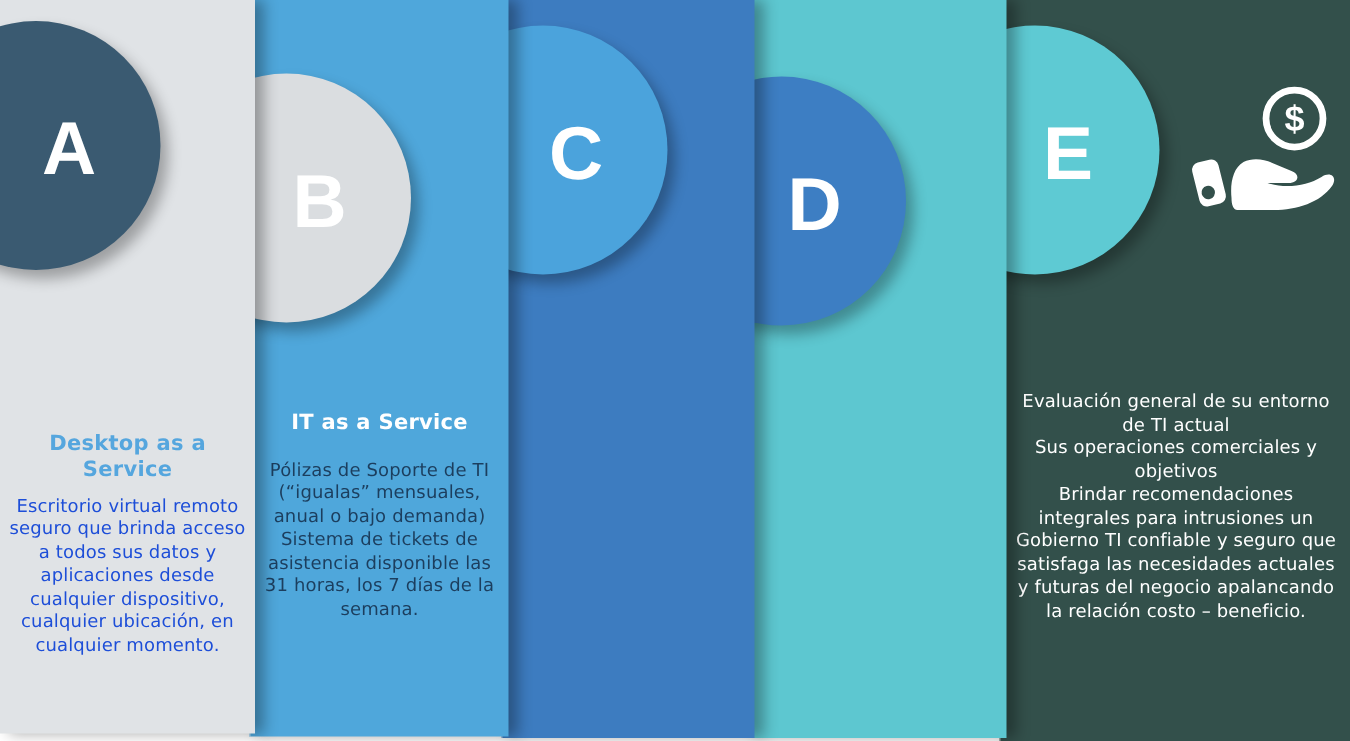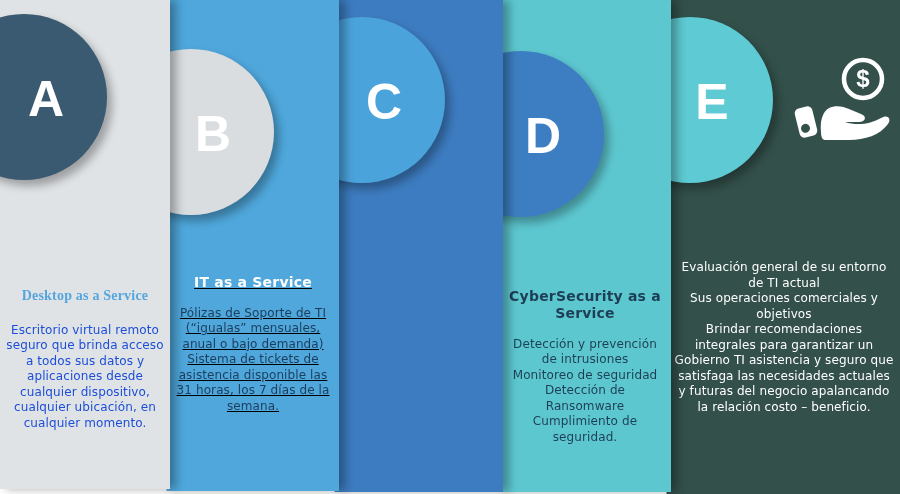--- a/index.html
+++ b/index.html
@@ -24,28 +24,28 @@
   .card-b .circle{left:-59px;top:49px;background:#dadde0;}
   .card-c .circle{left:-56px;top:17px;background:#4ba3dc;}
   .card-d .circle{left:-61px;top:51px;background:#3d7ec3;}
   .card-e .circle{left:-60px;top:17px;background:#5ecad3;}
   .letter{
     position:absolute;left:105px;top:85px;transform:translate(-50%,-50%);
     font-family:"Liberation Sans",sans-serif;font-weight:700;font-size:50px;color:#ffffff;
   }
   .content{position:absolute;left:6px;right:6px;text-align:center;}
   .card-a .content{top:288px;}
-  .card-b .content{top:274px;text-decoration:underline;}
+  .card-b .content{top:274px;}
   .card-c .content{top:266px;}
   .card-d .content{top:288px;}
   .card-e .content{top:260px;left:7px;right:7px;}
   .title{
     font-size:14px;font-weight:700;line-height:1.2;letter-spacing:.2px;
   }
-  .card-a .title{color:#55a6de;margin-bottom:18px;font-family:Liberation Serif, serif;}
+  .card-a .title{color:#55a6de;margin-bottom:8px;}
   .card-b .title{color:#ffffff;margin-bottom:15px;}
   .card-c .title{color:#ffffff;margin-bottom:20px;}
   .card-d .title{color:#1d3f55;margin-bottom:15px;}
   .body-text{
     font-size:12px;line-height:15.5px;white-space:pre-line;letter-spacing:.1px;
   }
   .card-a .body-text{color:#1d4ed8;}
   .card-b .body-text{color:#1c3e5e;}
   .card-c .body-text{color:#1d3348;}
   .card-d .body-text{color:#1d3f55;}
@@ -66,34 +66,27 @@
       <text x="70" y="35" text-anchor="middle" font-size="24" font-weight="bold" font-family="Liberation Sans, sans-serif" fill="#ffffff">$</text>
       <g>
         <rect x="4" y="55" width="18" height="30" rx="5" fill="#ffffff" transform="rotate(-14 13 70)"></rect>
         <circle cx="11" cy="76" r="4.5" fill="#33504b" transform="rotate(-14 13 70)"></circle>
         <path fill="#ffffff" d="M28,80 C27,70 29,60 36,56 C42,53 50,54 56,57 L68,62 C74,64 73,70 66,70 L52,70 C64,74 78,72 88,66 C94,62 99,66 95,72 C87,83 72,88 56,88 L32,88 C29,88 28,84 28,80 Z"></path>
       </g>
     </svg>
     <div class="content">
       <div class="body-text">Evaluación general de su entorno de TI actual
 Sus operaciones comerciales y objetivos
-Brindar recomendaciones integrales para garantizar un Gobierno TI asistencia y seguro que satisfaga las necesidades actuales y futuras del negocio apalancando la relación costo – beneficio.</div>
+Brindar recomendaciones integrales para intrusiones un Gobierno TI confiable y seguro que satisfaga las necesidades actuales y futuras del negocio apalancando la relación costo – beneficio.</div>
     </div>
   </div>
 
   <div class="card card-d">
     <div class="circle">
       <span class="letter">D</span>
-    </div>
-    <div class="content">
-      <div class="title">CyberSecurity as a Service</div>
-      <div class="body-text">Detección y prevención de intrusiones
-Monitoreo de seguridad
-Detección de Ransomware
-Cumplimiento de seguridad.</div>
     </div>
   </div>
 
   <div class="card card-c">
     <div class="circle">
       <span class="letter">C</span>
     </div>
   </div>
 
   <div class="card card-b">

